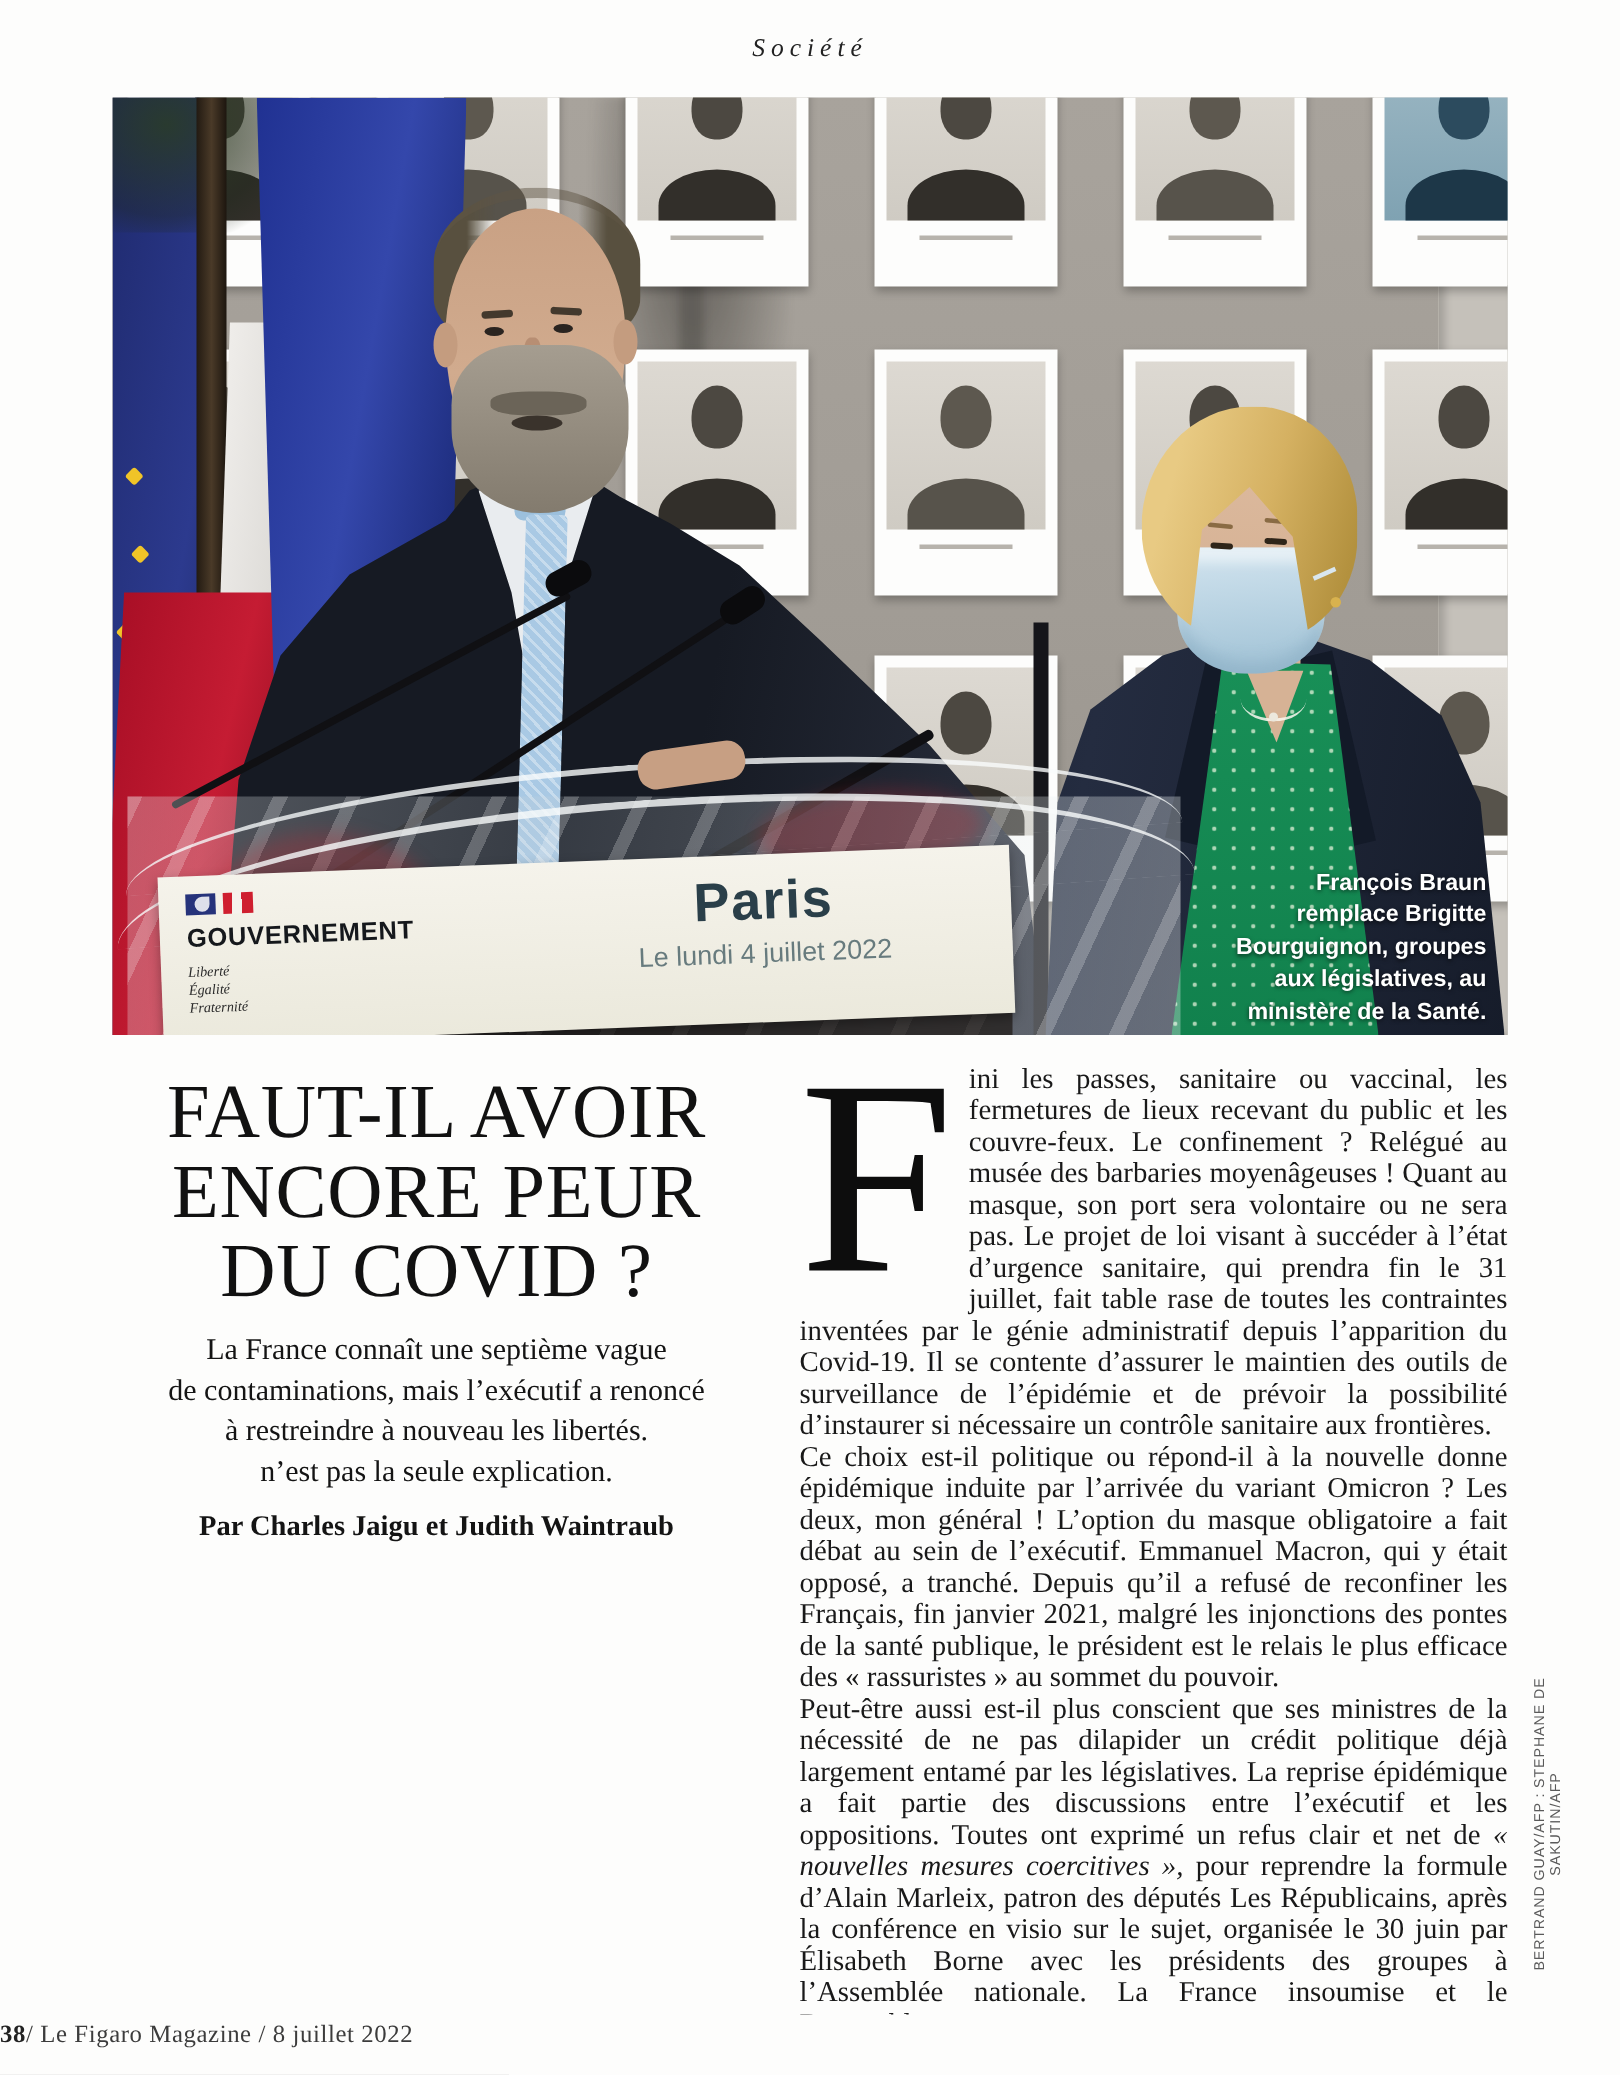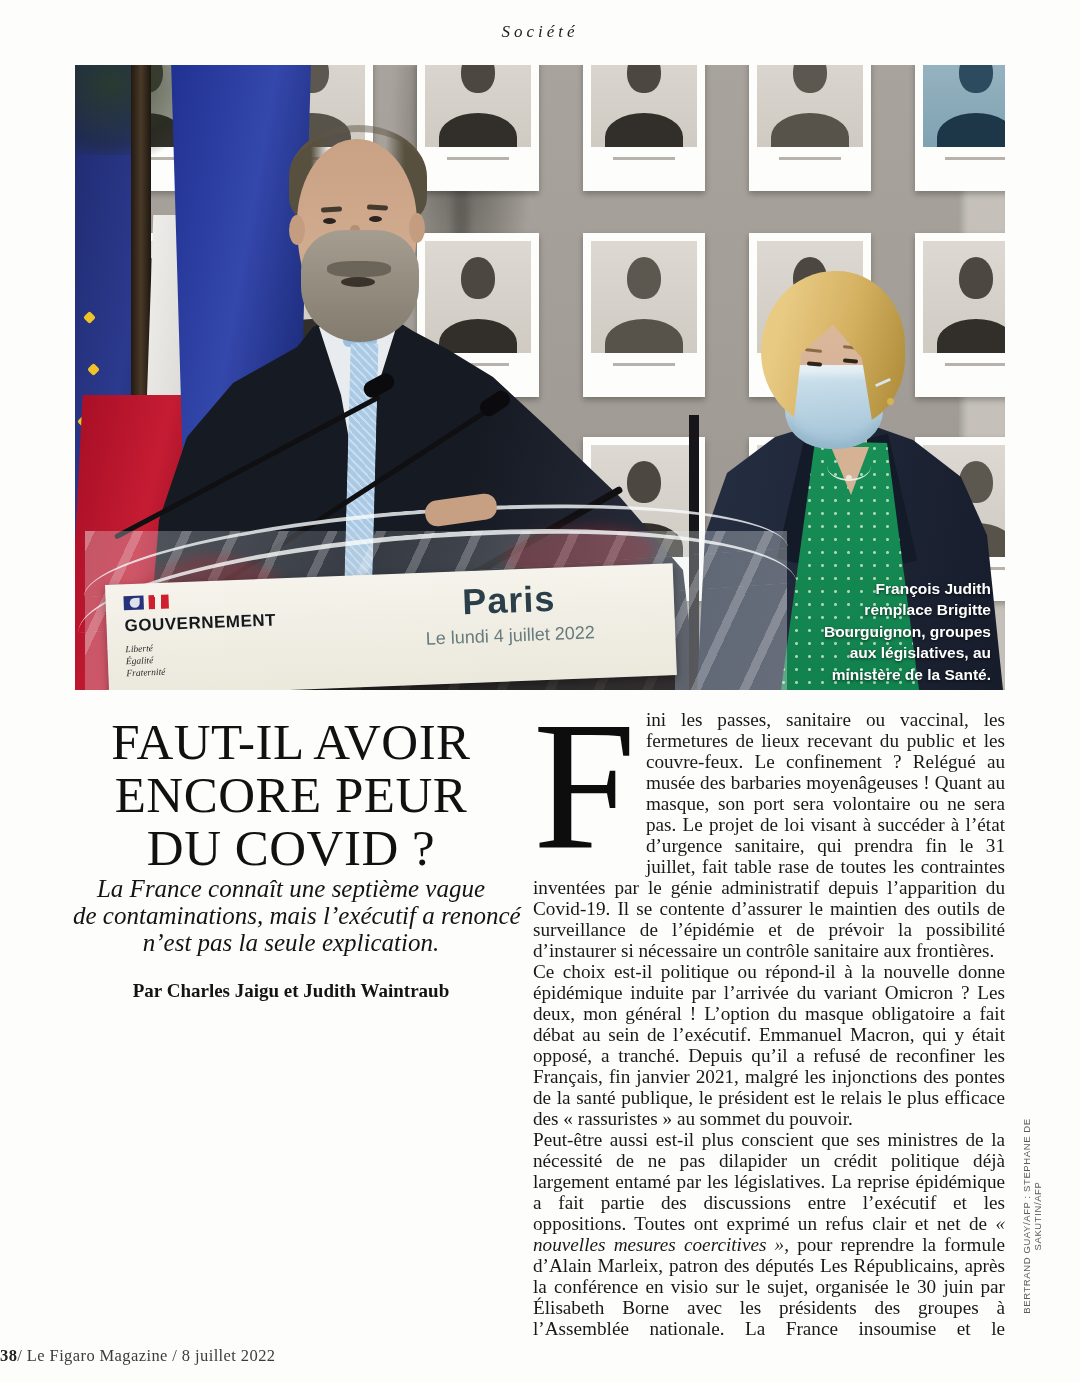--- a/index.html
+++ b/index.html
@@ -138,22 +138,22 @@
   .sign-city{font-size:36px;font-weight:bold;color:#2a3f49;letter-spacing:1px;}
   .sign-date{font-size:18px;color:rgba(58,84,92,.75);margin-top:4px;}
   .under-sign{position:absolute;left:130px;top:598px;width:470px;height:27px;background:rgba(30,24,20,.7);}
   .caption{position:absolute;right:14px;bottom:5px;text-align:right;
     font-family:"Liberation Sans","DejaVu Sans",sans-serif;font-weight:bold;font-size:15.5px;
     line-height:21.5px;color:#fff;text-shadow:0 1px 3px rgba(0,0,0,.65);}
   
   .left-col{position:absolute;left:73px;top:710px;width:436px;text-align:center;color:#141414;}
   .kicker{font-style:italic;font-size:33px;line-height:35px;}
   .headline{font-size:51px;line-height:53px;margin-top:6px;letter-spacing:.5px;color:#111;}
-  .standfirst{font-style:italic;font-size:25px;line-height:27px;margin-top:0;white-space:nowrap;}
-  .byline{font-weight:bold;font-size:19px;margin-top:24px;}
+  .standfirst{font-size:20px;line-height:27px;margin-top:12px;white-space:nowrap;}
+  .byline{font-weight:bold;font-size:19px;margin-top:12px;}
   .article-col{position:absolute;left:533px;top:709px;width:472px;height:634px;overflow:hidden;
     font-size:19.2px;line-height:21px;text-align:justify;color:#191919;}
   .article-col p{margin:0;}
   .dropcap{float:left;font-size:185px;line-height:150px;margin:2px 10px 0 0;color:#0d0d0d;}
   .it{font-style:italic;}
 </style>
 </head>
 <body>
 
 <div class="page">
@@ -301,37 +301,38 @@
         <div>Égalité</div>
         <div>Fraternité</div>
       </div>
       <div class="sign-city-wrap">
         <div class="sign-city">Paris</div>
         <div class="sign-date">Le lundi 4 juillet 2022</div>
       </div>
     </div>
 
     <div class="caption">
-      <div>François Judith</div>
+      <div>François Braun</div>
       <div>remplace Brigitte</div>
       <div>Bourguignon, groupes</div>
       <div>aux législatives, au</div>
       <div>ministère de la Santé.</div>
     </div>
   </div>
 
   <div class="left-col">
     <div class="headline">
       <div>FAUT-IL AVOIR</div>
       <div>ENCORE PEUR</div>
       <div>DU COVID ?</div>
     </div>
     <div class="standfirst">
       <div>La France connaît une septième vague</div>
       <div>de contaminations, mais l’exécutif a renoncé</div>
+      <div>à restreindre à nouveau les libertés.</div>
       <div>n’est pas la seule explication.</div>
     </div>
     <div class="byline">Par Charles Jaigu et Judith Waintraub</div>
   </div>
 
   <div class="article-col">
     <p><span class="dropcap">F</span><span>ini les passes, sanitaire ou vaccinal, les fermetures de lieux recevant du public et les couvre-feux. Le confinement ? Relégué au musée des barbaries moyenâgeuses ! Quant au masque, son port sera volontaire ou ne sera pas. Le projet de loi visant à succéder à l’état d’urgence sanitaire, qui prendra fin le 31 juillet, fait table rase de toutes les contraintes inventées par le génie administratif depuis l’apparition du Covid-19. Il se contente d’assurer le maintien des outils de surveillance de l’épidémie et de prévoir la possibilité d’instaurer si nécessaire un contrôle sanitaire aux frontières.</span></p>
     <p><span>Ce choix est-il politique ou répond-il à la nouvelle donne épidémique induite par l’arrivée du variant Omicron ? Les deux, mon général ! L’option du masque obligatoire a fait débat au sein de l’exécutif. Emmanuel Macron, qui y était opposé, a tranché. Depuis qu’il a refusé de reconfiner les Français, fin janvier 2021, malgré les injonctions des pontes de la santé publique, le président est le relais le plus efficace des « rassuristes » au sommet du pouvoir.</span></p>
     <p><span>Peut-être aussi est-il plus conscient que ses ministres de la nécessité de ne pas dilapider un crédit politique déjà largement entamé par les législatives. La reprise épidémique a fait partie des discussions entre l’exécutif et les oppositions. Toutes ont exprimé un refus clair et net de </span><span class="it">« nouvelles mesures coercitives »,</span><span> pour reprendre la formule d’Alain Marleix, patron des députés Les Républicains, après la conférence en visio sur le sujet, organisée le 30 juin par Élisabeth Borne avec les présidents des groupes à l’Assemblée nationale. La France insoumise et le Rassemblement</span></p>
   </div>

